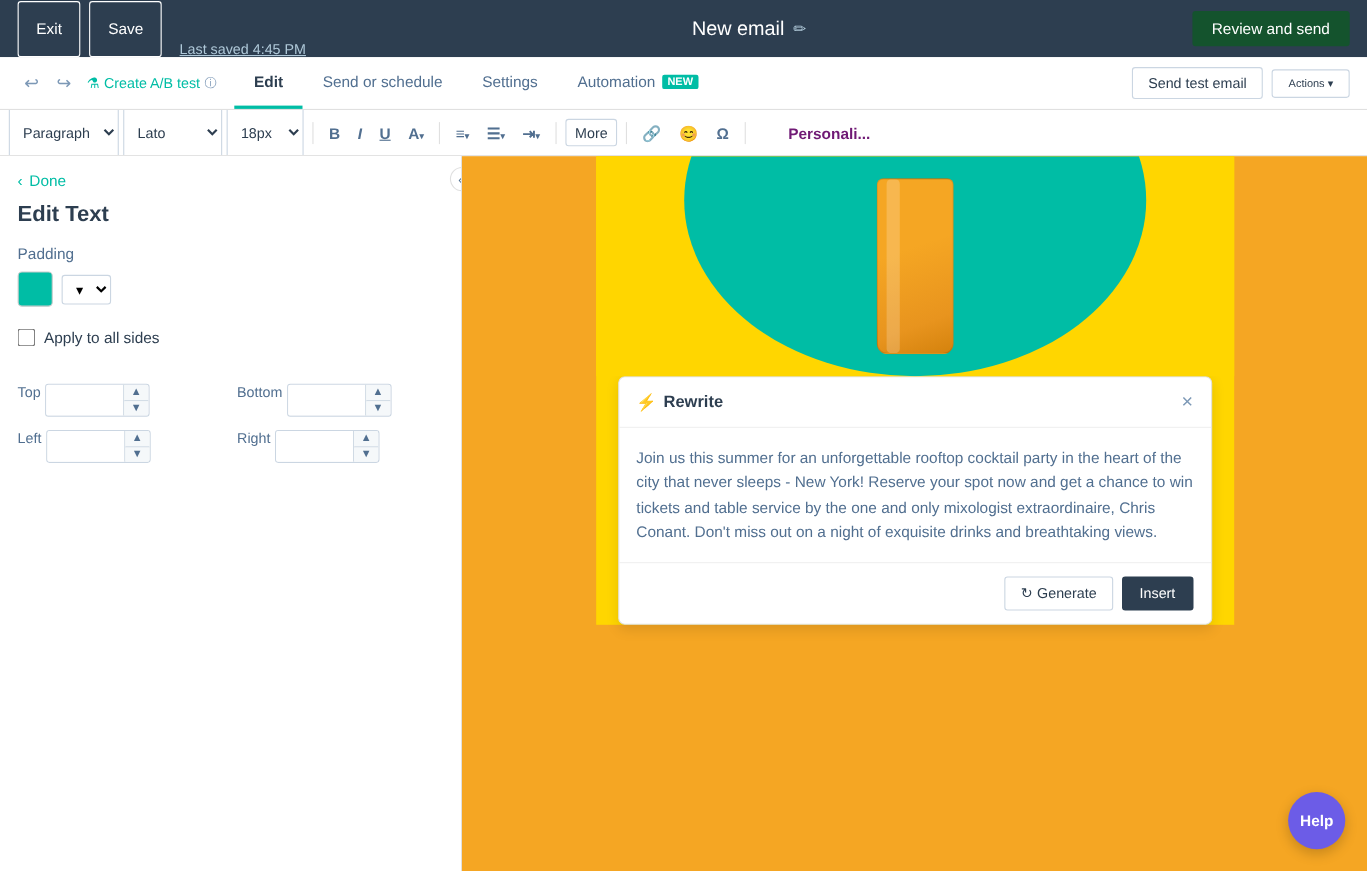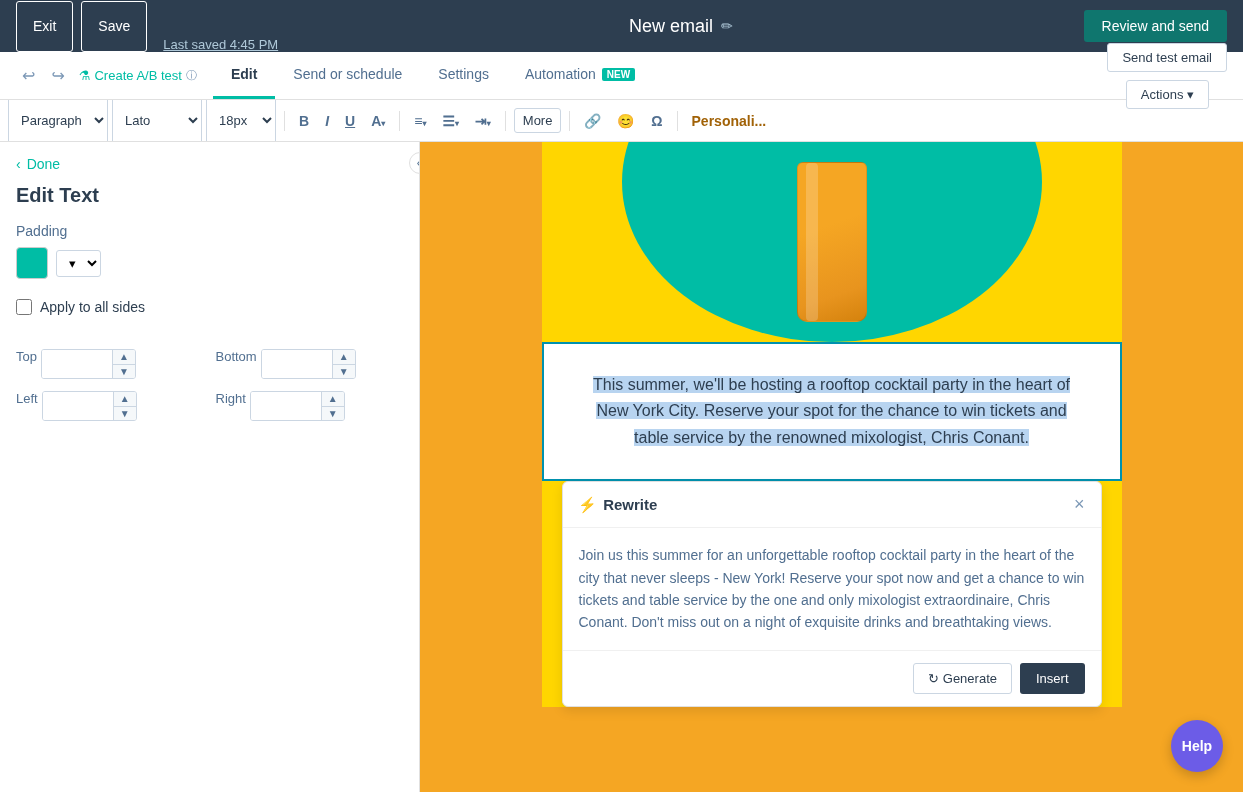--- a/index.html
+++ b/index.html
@@ -15,39 +15,39 @@
     }
     .btn-save {
       background: transparent; border: 1.5px solid #fff; color: #fff; padding: 6px 16px; border-radius: 3px; cursor: pointer; font-size: 14px;
     }
     .last-saved { color: #afc8d8; font-size: 13px; text-decoration: underline; cursor: pointer; margin-left: 8px; margin-top: 36px; }
     .top-bar-center { flex: 1; display: flex; align-items: center; justify-content: center; gap: 8px; }
     .email-title { color: #fff; font-size: 18px; font-weight: 400; }
     .edit-icon { color: #afc8d8; cursor: pointer; font-size: 14px; }
     .top-bar-right { }
     .btn-review {
-      background: #0f766e; border: none; color: #fff; padding: 8px 18px; border-radius: 3px; cursor: pointer; font-size: 14px; font-weight: 500;
+      background: #14532d; border: none; color: #fff; padding: 8px 18px; border-radius: 3px; cursor: pointer; font-size: 14px; font-weight: 500;
     }
 
     
     .nav-bar {
       display: flex; align-items: center; background: #fff; border-bottom: 1px solid #e0e0e0; height: 48px; padding: 0 16px; gap: 0;
     }
     .nav-bar-left { display: flex; align-items: center; gap: 8px; margin-right: 16px; }
     .undo-redo { display: flex; gap: 4px; }
     .undo-redo button { background: transparent; border: none; color: #7c98b6; cursor: pointer; font-size: 16px; padding: 4px 6px; border-radius: 3px; }
     .ab-test-btn { display: flex; align-items: center; gap: 4px; color: #00bda5; font-size: 13px; cursor: pointer; background: none; border: none; }
     .nav-tabs { display: flex; align-items: flex-end; height: 100%; gap: 0; }
     .nav-tab {
       padding: 14px 18px; cursor: pointer; font-size: 14px; color: #516f90; border-bottom: 3px solid transparent; text-decoration: none;
     }
     .nav-tab.active { color: #2d3e50; border-bottom: 3px solid #00bda5; font-weight: 600; }
-    .nav-bar-right { margin-left: auto; display: flex; align-items: center; gap: 8px; flex-direction: column; }
+    .nav-bar-right { margin-left: auto; display: flex; align-items: center; gap: 8px; }
     .btn-send-test { border: 1px solid #cbd6e2; background: #fff; color: #2d3e50; padding: 6px 14px; border-radius: 3px; cursor: pointer; font-size: 13px; }
-    .btn-actions { border: 1px solid #cbd6e2; background: #fff; color: #2d3e50; padding: 6px 14px; border-radius: 3px; cursor: pointer; font-size: 13px; display: flex; align-items: center; gap: 4px; }
+    .btn-actions { border: 1px solid #cbd6e2; background: #fff; color: #2d3e50; padding: 6px 14px; border-radius: 3px; cursor: pointer; font-size: 10px; display: flex; align-items: center; gap: 4px; }
     .badge-new { background: #00bda5; color: #fff; font-size: 10px; font-weight: 700; padding: 1px 5px; border-radius: 2px; }
 
     
     .toolbar {
       display: flex; align-items: center; background: #fff; border-bottom: 1px solid #e0e0e0; height: 42px; padding: 0 8px; gap: 4px; overflow: hidden;
     }
     .toolbar-select {
       border: 1px solid #cbd6e2; border-radius: 3px; background: #fff; padding: 20px 8px; font-size: 13px; cursor: pointer; color: #2d3e50; min-width: 100px;
     }
     .toolbar-btn { background: transparent; border: none; color: #516f90; cursor: pointer; font-size: 14px; padding: 4px 6px; border-radius: 3px; font-weight: bold; }
@@ -186,21 +186,21 @@
   <button class="toolbar-btn">≡<span style="font-size:8px;">▾</span></button>
   <button class="toolbar-btn">☰<span style="font-size:8px;">▾</span></button>
   <button class="toolbar-btn">⇥<span style="font-size:8px;">▾</span></button>
   <div class="toolbar-divider"></div>
   <button class="toolbar-more">More</button>
   <div class="toolbar-divider"></div>
   <button class="toolbar-btn">🔗</button>
   <button class="toolbar-btn">😊</button>
   <button class="toolbar-btn">Ω</button>
   <div class="toolbar-divider"></div>
-  <button class="toolbar-btn" style="color:#a16207;">Personali...</button>
+  <button class="toolbar-btn" style="color:#701a75;margin-left:25px;">Personali...</button>
 </div>
 
 <div class="main-layout">
 
   <div class="left-panel">
     <div class="collapse-btn">«</div>
     <div class="panel-back">
       <span>‹</span>
       <span>Done</span>
     </div>
@@ -278,25 +278,20 @@
           <div style="position:absolute; bottom:0; width:420px; height:320px; background:#00bda5; border-radius:50%; left:50%; transform:translateX(-50%);"></div>
 
           <div style="position:relative; z-index:2; width:90px; height:190px; display:flex; flex-direction:column; align-items:center; bottom:-10px;">
             <div style="width:70px; height:160px; background:linear-gradient(160deg, #f5a623 40%, #e8941e 80%, #d4820d 100%); border-radius:6px 6px 10px 10px; border:1px solid rgba(0,0,0,0.1); position:relative; overflow:hidden;">
               <div style="position:absolute; top:0; left:8px; width:12px; height:100%; background:rgba(255,255,255,0.2); border-radius:4px;"></div>
             </div>
           </div>
         </div>
       </div>
 
-      <div class="selected-text-area">
-        <p>
-          <mark>This summer, we'll be hosting a rooftop cocktail party in the heart of New York City. Reserve your spot for the chance to win tickets and table service by the renowned mixologist, Chris Conant.</mark>
-        </p>
-      </div>
 
       <div class="rewrite-panel">
         <div class="rewrite-header">
           <div class="rewrite-title">
             <span>⚡</span>
             <span>Rewrite</span>
           </div>
           <button class="rewrite-close">×</button>
         </div>
         <div class="rewrite-content">Join us this summer for an unforgettable rooftop cocktail party in the heart of the city that never sleeps - New York! Reserve your spot now and get a chance to win tickets and table service by the one and only mixologist extraordinaire, Chris Conant. Don't miss out on a night of exquisite drinks and breathtaking views.</div>

